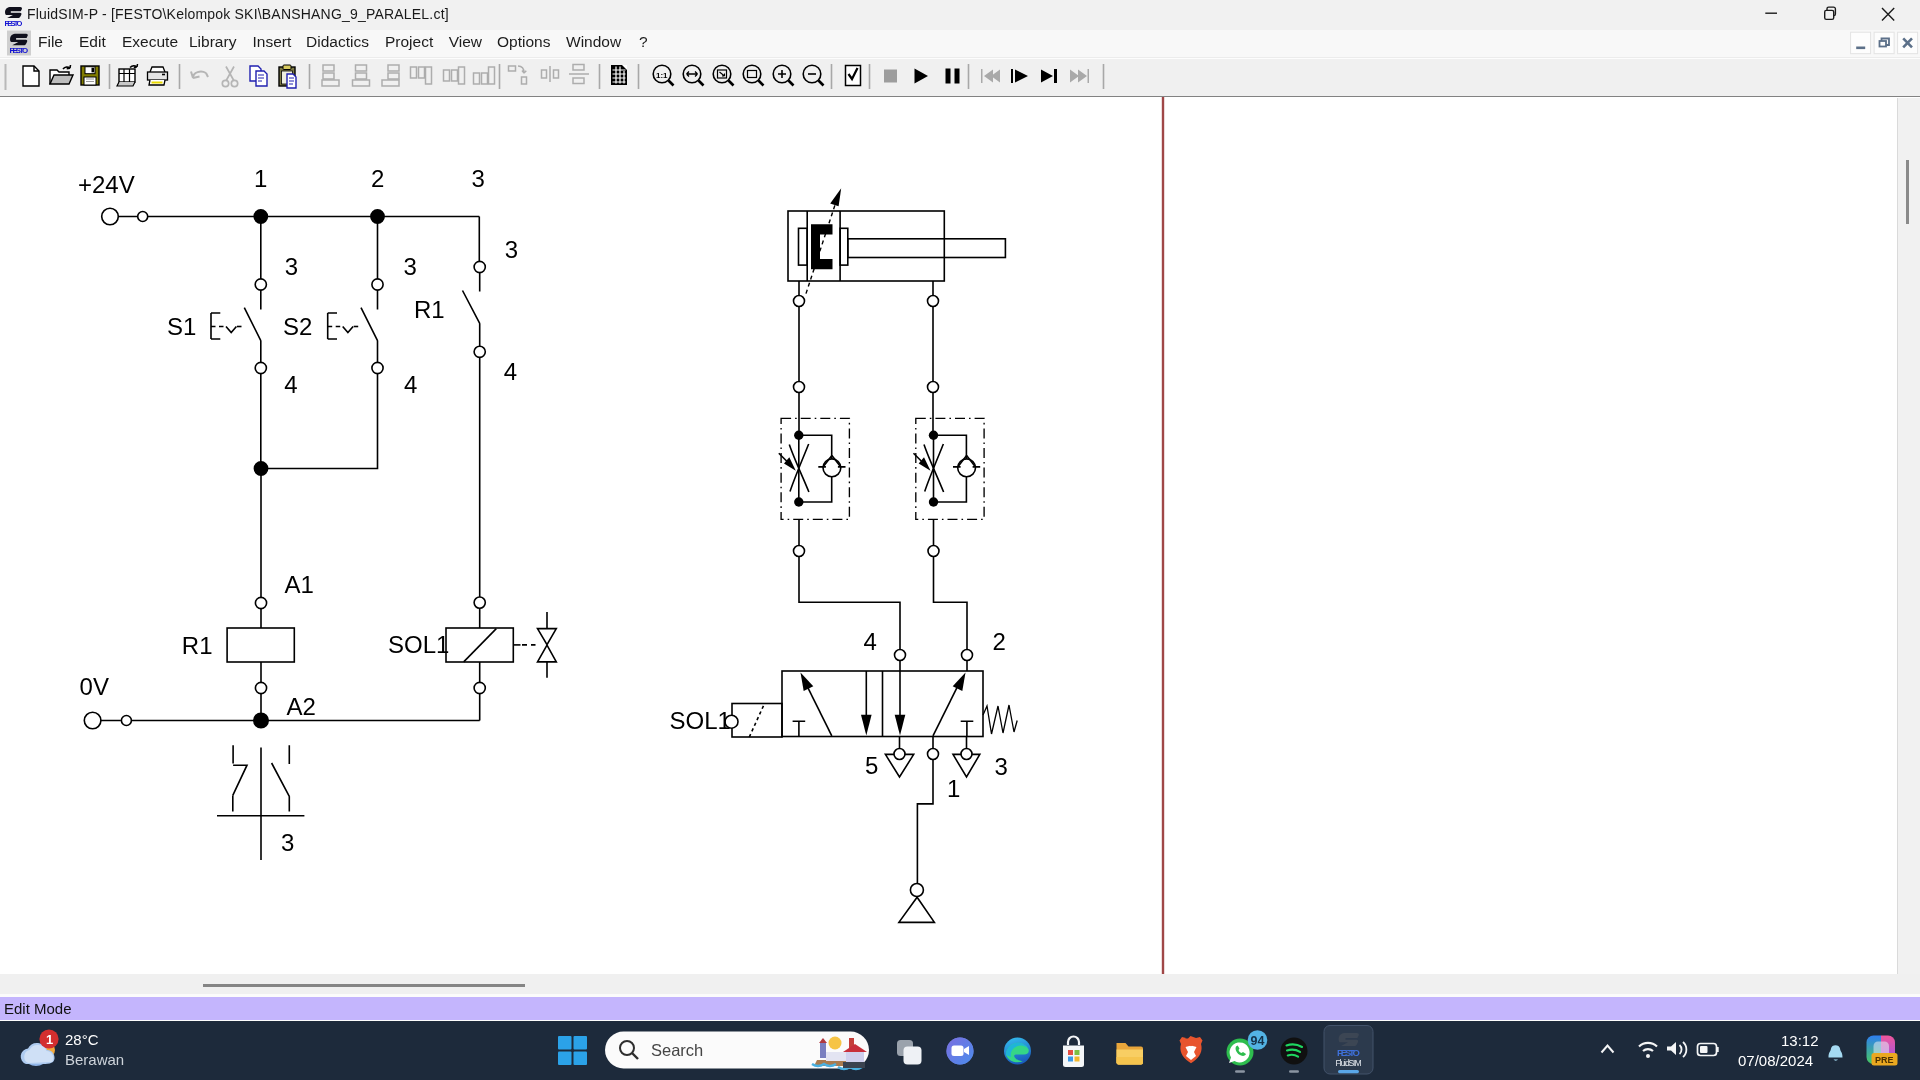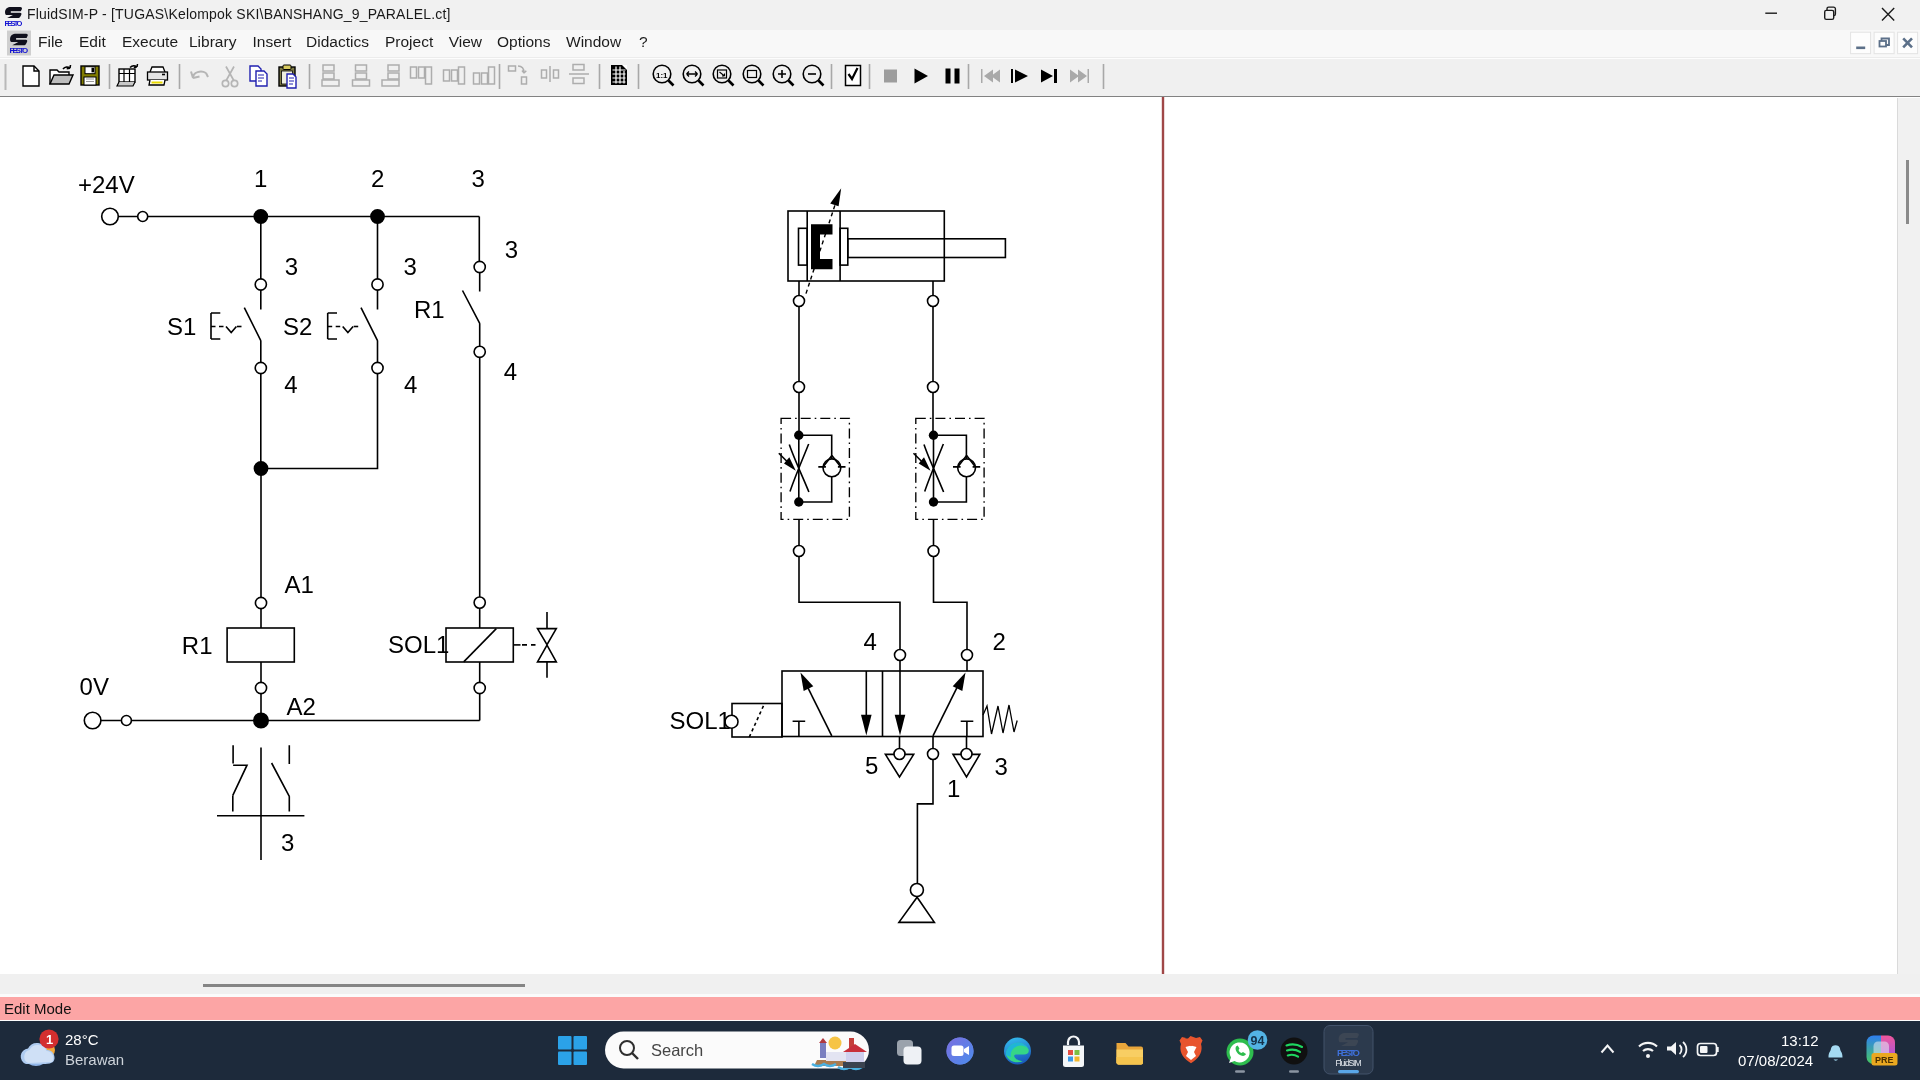--- a/index.html
+++ b/index.html
@@ -9,21 +9,21 @@
   #titletext{left:27px;top:6px;font-size:14px;color:#191919;letter-spacing:0.2px;}
   #menubar{left:0;top:30px;width:1920px;height:27px;background:#f8f8f8;border-bottom:1px solid #ececec;}
   #toolbar{left:0;top:58px;width:1920px;height:38px;background:#f0f0f0;border-top:1px solid #fdfdfd;}
   #toolbar-border{left:0;top:96px;width:1920px;height:1.5px;background:#828282;}
   #canvas{left:0;top:97px;width:1920px;height:877px;background:#ffffff;}
   #vscroll{left:1897px;top:98px;width:23px;height:876px;background:#f1f1f1;border-left:1px solid #dadada;}
   #vthumb{left:1905.5px;top:160px;width:3.5px;height:64px;background:#8a8a8a;}
   #hscrollstrip{left:0;top:974px;width:1920px;height:20px;background:#f0f0f0;}
   #hthumb{left:203px;top:983.5px;width:322px;height:3px;background:#858585;}
   #statusgap{left:0;top:994px;width:1920px;height:3px;background:#fbfbfb;}
-  #statusbar{left:0;top:997px;width:1920px;height:23px;background:#fca5a5;}
+  #statusbar{left:0;top:997px;width:1920px;height:23px;background:#c4b5fd;}
   #statustext{left:4px;top:3px;font-size:15px;color:#111;}
   #statusbot{left:0;top:1019.5px;width:1920px;height:1px;background:#fdfdfd;}
   #taskbar{left:0;top:1020.5px;width:1920px;height:60px;background:#1d2a3b;}
 </style>
 </head>
 <body>
 <div class="abs" id="titlebar"></div>
 <div class="abs" id="menubar"></div>
 <div class="abs" id="toolbar"></div>
 <div class="abs" id="toolbar-border"></div>
@@ -31,21 +31,21 @@
 <div class="abs" id="vscroll"></div>
 <div class="abs" id="vthumb"></div>
 <div class="abs" id="hscrollstrip"></div>
 <div class="abs" id="hthumb"></div>
 <div class="abs" id="statusgap"></div>
 <div class="abs" id="statusbar">
     <div class="abs" id="statustext">Edit Mode</div>
   </div>
 <div class="abs" id="statusbot"></div>
 <div class="abs" id="taskbar"></div>
-<div class="abs" id="titletext">FluidSIM-P - [TUGAS\Kelompok SKI\BANSHANG_9_PARALEL.ct]</div>
+<div class="abs" id="titletext">FluidSIM-P - [FESTO\Kelompok SKI\BANSHANG_9_PARALEL.ct]</div>
 <svg class="abs" style="left:0;top:0" width="1920" height="1080" viewBox="0 0 1920 1080">
 <g stroke="#000" stroke-width="1.6" fill="none">
 
   <path d="M118.3,216.5 H137.7 M147.7,216.5 H479.3"></path>
   <circle cx="110" cy="216.5" r="8.3"></circle>
   <circle cx="142.7" cy="216.5" r="5"></circle>
   <circle cx="260.8" cy="216.5" r="6.6" fill="#000"></circle>
   <circle cx="377.5" cy="216.5" r="6.6" fill="#000"></circle>
 
   <path d="M100.9,720.5 H120.9 M131.9,720.5 H479.7"></path>

